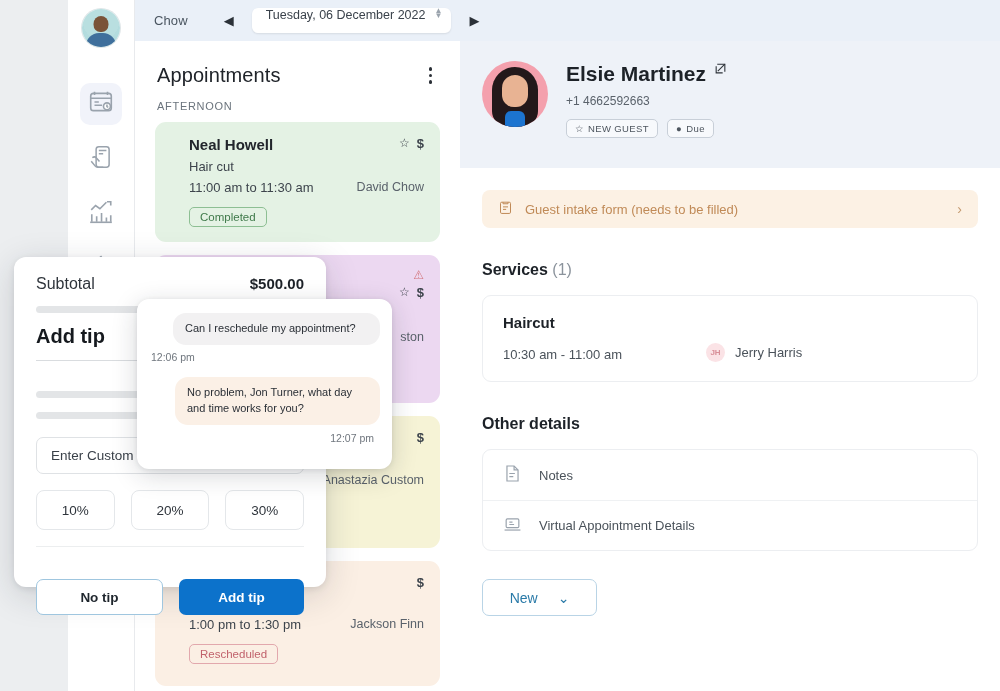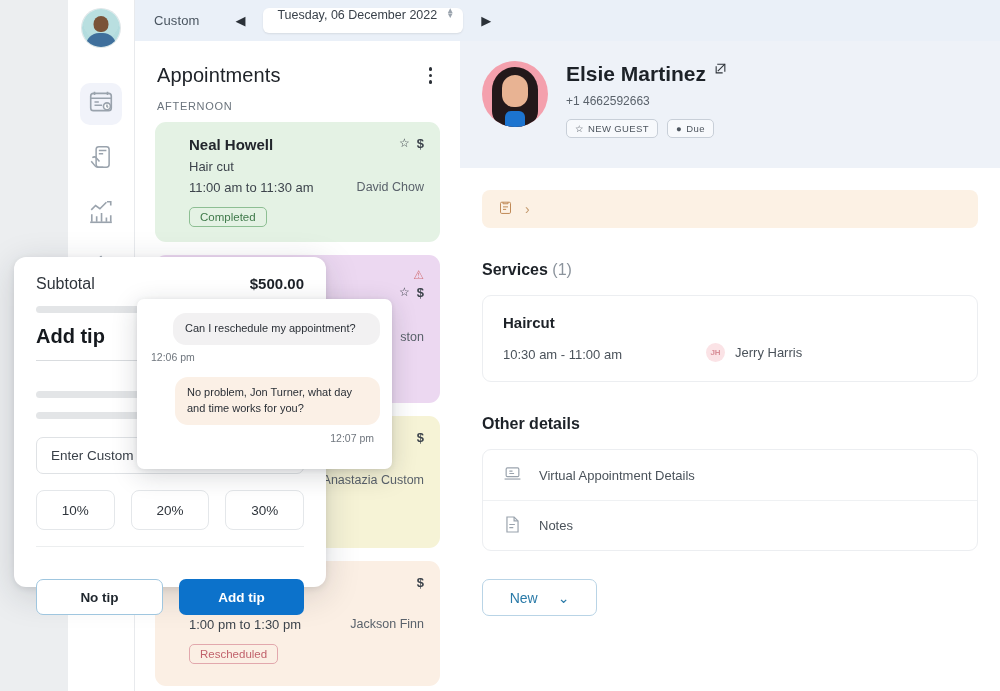--- a/index.html
+++ b/index.html
@@ -179,21 +179,21 @@
   .new-btn {
     margin: 28px 0 0 22px; width: 115px; height: 37px; border-radius: 7px;
     border: 1px solid #b9d4e6; background: #fff; color: #2a7aa8;
     display: flex; align-items: center; justify-content: center; gap: 20px;
     font-size: 14px;
   }
 
   
   .chat-pop {
     position: absolute; left: 137px; top: 299px; width: 255px; height: 170px;
-    background: #fff; border-radius: 7px;
+    background: #fff; border-radius: 12px;
     box-shadow: 0 6px 26px rgba(30,35,45,.18), 0 1px 5px rgba(30,35,45,.10);
     z-index: 8; padding: 14px 12px;
   }
   .bubble { border-radius: 13px; padding: 8px 12px; font-size: 11px; color: #2a2f36; line-height: 1.45; }
   .bubble.grey { background: #f2f1f2; margin-left: 24px; }
   .bubble.peach { background: #fbf0e6; margin-left: 26px; margin-top: 3px; }
   .stamp { font-size: 10.5px; color: #6f767e; margin: 6px 0 14px 2px; }
   .stamp.right { text-align: right; margin: 7px 6px 0 0; }
 
   
@@ -277,21 +277,21 @@
       <span>
         <svg viewBox="0 0 24 24" fill="none" stroke="currentColor" stroke-width="1.5">
           <circle cx="12" cy="12" r="3.2"></circle>
           <path d="M12 2.5l1.6 2.2 2.7-.5.6 2.6 2.5 1.1-1.1 2.5 1.6 2.2-2.2 1.6.2 2.7-2.7.3-1.4 2.3-2.4-1.2-2.4 1.2-1.4-2.3-2.7-.3.2-2.7-2.2-1.6 1.6-2.2-1.1-2.5 2.5-1.1.6-2.6 2.7.5z"></path>
         </svg>
       </span>
     </div>
   </div>
 
   <div class="topbar">
-    <div class="today-label">Custom</div>
+    <div class="today-label">Chow</div>
     <div class="nav-arrow prev">◀</div>
     <div class="date-pill">
       <span>Tuesday, 06 December 2022</span>
       <span class="spin">▲<br>▼</span>
     </div>
     <div class="nav-arrow next">▶</div>
   </div>
 
   <div class="appt-col">
     <div class="appt-head">
@@ -406,20 +406,21 @@
     <div class="detail-body">
 
       <div class="intake">
         <span>
           <svg width="15" height="15" viewBox="0 0 24 24" fill="none" stroke="currentColor" stroke-width="1.6">
             <rect x="4" y="3.5" width="16" height="18" rx="2"></rect>
               <path d="M8 3.5V6h8V3.5"></path>
             <path d="M8 11h8M8 15h5"></path>
           </svg>
         </span>
+        <span class="txt">Guest intake form (needs to be filled)</span>
         <span class="chev">›</span>
       </div>
 
       <div class="sect-title">
         <span>Services</span>
         <span class="count">(1)</span>
       </div>
 
       <div class="svc-card">
         <div class="svc-name">Haircut</div>
@@ -428,40 +429,40 @@
           <div class="svc-staff">
             <span class="staff-av">JH</span>
             <span class="nm">Jerry Harris</span>
           </div>
         </div>
       </div>
 
       <div class="sect-title">Other details</div>
 
       <div class="other-list">
+        <div class="other-row">
+          <span>
+            <svg viewBox="0 0 24 24" fill="none" stroke="currentColor" stroke-width="1.5">
+              <path d="M5 2.5h9l5 5v14H5z"></path>
+                <path d="M14 2.5v5h5"></path>
+                <path d="M8 12h7M8 16h5"></path>
+            </svg>
+          </span>
+          <span>Notes</span>
+        </div>
         <div class="other-row">
           <span>
             <svg viewBox="0 0 24 24" fill="none" stroke="currentColor" stroke-width="1.5">
               <rect x="4" y="5" width="16" height="11" rx="1.5"></rect>
                 <path d="M2 19h20"></path>
               <path d="M8 9h4M8 12h6"></path>
             </svg>
           </span>
           <span>Virtual Appointment Details</span>
         </div>
-        <div class="other-row">
-          <span>
-            <svg viewBox="0 0 24 24" fill="none" stroke="currentColor" stroke-width="1.5">
-              <path d="M5 2.5h9l5 5v14H5z"></path>
-                <path d="M14 2.5v5h5"></path>
-                <path d="M8 12h7M8 16h5"></path>
-            </svg>
-          </span>
-          <span>Notes</span>
-        </div>
       </div>
 
       <div class="new-btn">
         <span>New</span>
         <span>⌄</span>
       </div>
 
     </div>
   </div>
 

